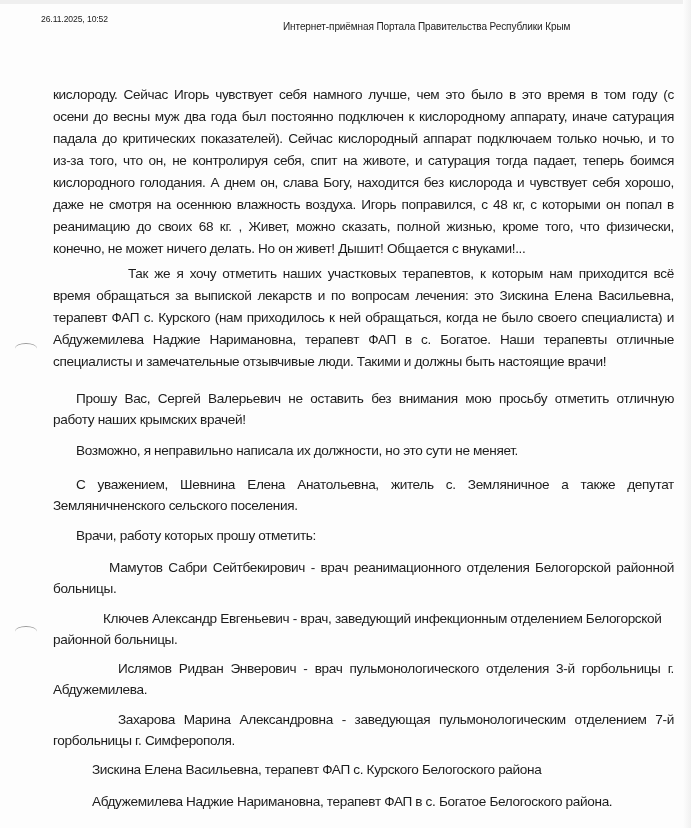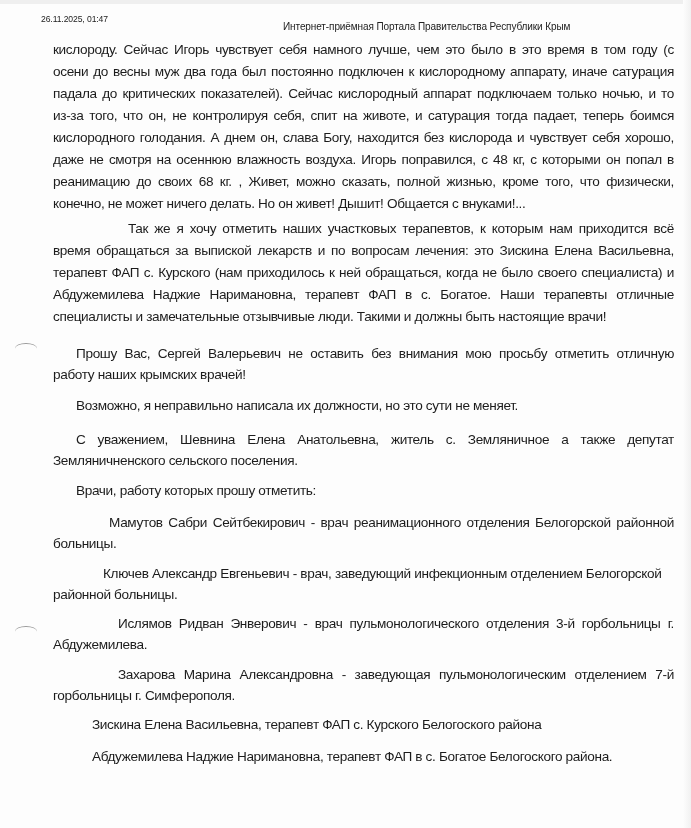--- a/index.html
+++ b/index.html
@@ -6,33 +6,33 @@
   body {
     width: 691px; height: 828px; background: #fdfdfd; position: relative; overflow: hidden;
     font-family: "Liberation Sans", sans-serif; color: #1c1c1c;
   }
   .topband { position: absolute; left: 0; top: 0; width: 691px; height: 4px; background: #efefef; }
   .rightshade { position: absolute; right: 0; top: 0; width: 8px; height: 828px; background: linear-gradient(to right, #fdfdfd, #f1f1f1); }
   .hdr-date { position: absolute; left: 41px; top: 14px; font-size: 8.6px; letter-spacing: -0.1px; color: #222; }
   .hdr-title { position: absolute; left: 283px; top: 21px; font-size: 10px; letter-spacing: -0.1px; color: #222; }
   .line {
     position: absolute; left: 53px; width: 621px; font-size: 13.6px; line-height: 18px;
-    white-space: nowrap; letter-spacing: -0.35px; text-align: justify; text-align-last: justify;
+    white-space: nowrap; letter-spacing: -0.35px; text-align: justify; text-align-last: justify; margin-top: 45px;
   }
   .line.last { text-align-last: left; }
   .b { font-weight: normal; }
   .scan-mark { position: absolute; width: 22px; height: 10px; border-top: 1px solid #9a9a9a; border-radius: 50% 50% 0 0; }
 </style>
 </head>
 <body>
 
 <div class="topband"></div>
 <div class="rightshade"></div>
 
-<div class="hdr-date">26.11.2025, 01:47</div>
+<div class="hdr-date">26.11.2025, 10:52</div>
 <div class="hdr-title">Интернет-приёмная Портала Правительства Республики Крым</div>
 
 <div>
   <div class="line" style="top:41px">кислороду. Сейчас Игорь чувствует себя намного лучше, чем это было в это время в том году (с</div>
   <div class="line" style="top:63px">осени до весны муж два года был постоянно подключен к кислородному аппарату, иначе сатурация</div>
   <div class="line" style="top:85px">падала до критических показателей). Сейчас кислородный аппарат подключаем только ночью, и то</div>
   <div class="line" style="top:107px">из-за того, что он, не контролируя себя, спит на животе, и сатурация тогда падает, теперь боимся</div>
   <div class="line" style="top:129px">кислородного голодания. А днем он, слава Богу, находится без кислорода и чувствует себя хорошо,</div>
   <div class="line" style="top:151px">даже не смотря на осеннюю влажность воздуха. Игорь поправился, с 48 кг, с которыми он попал в</div>
   <div class="line" style="top:173px">реанимацию  до своих 68 кг. , Живет,  можно сказать, полной жизнью, кроме того, что физически,</div>

